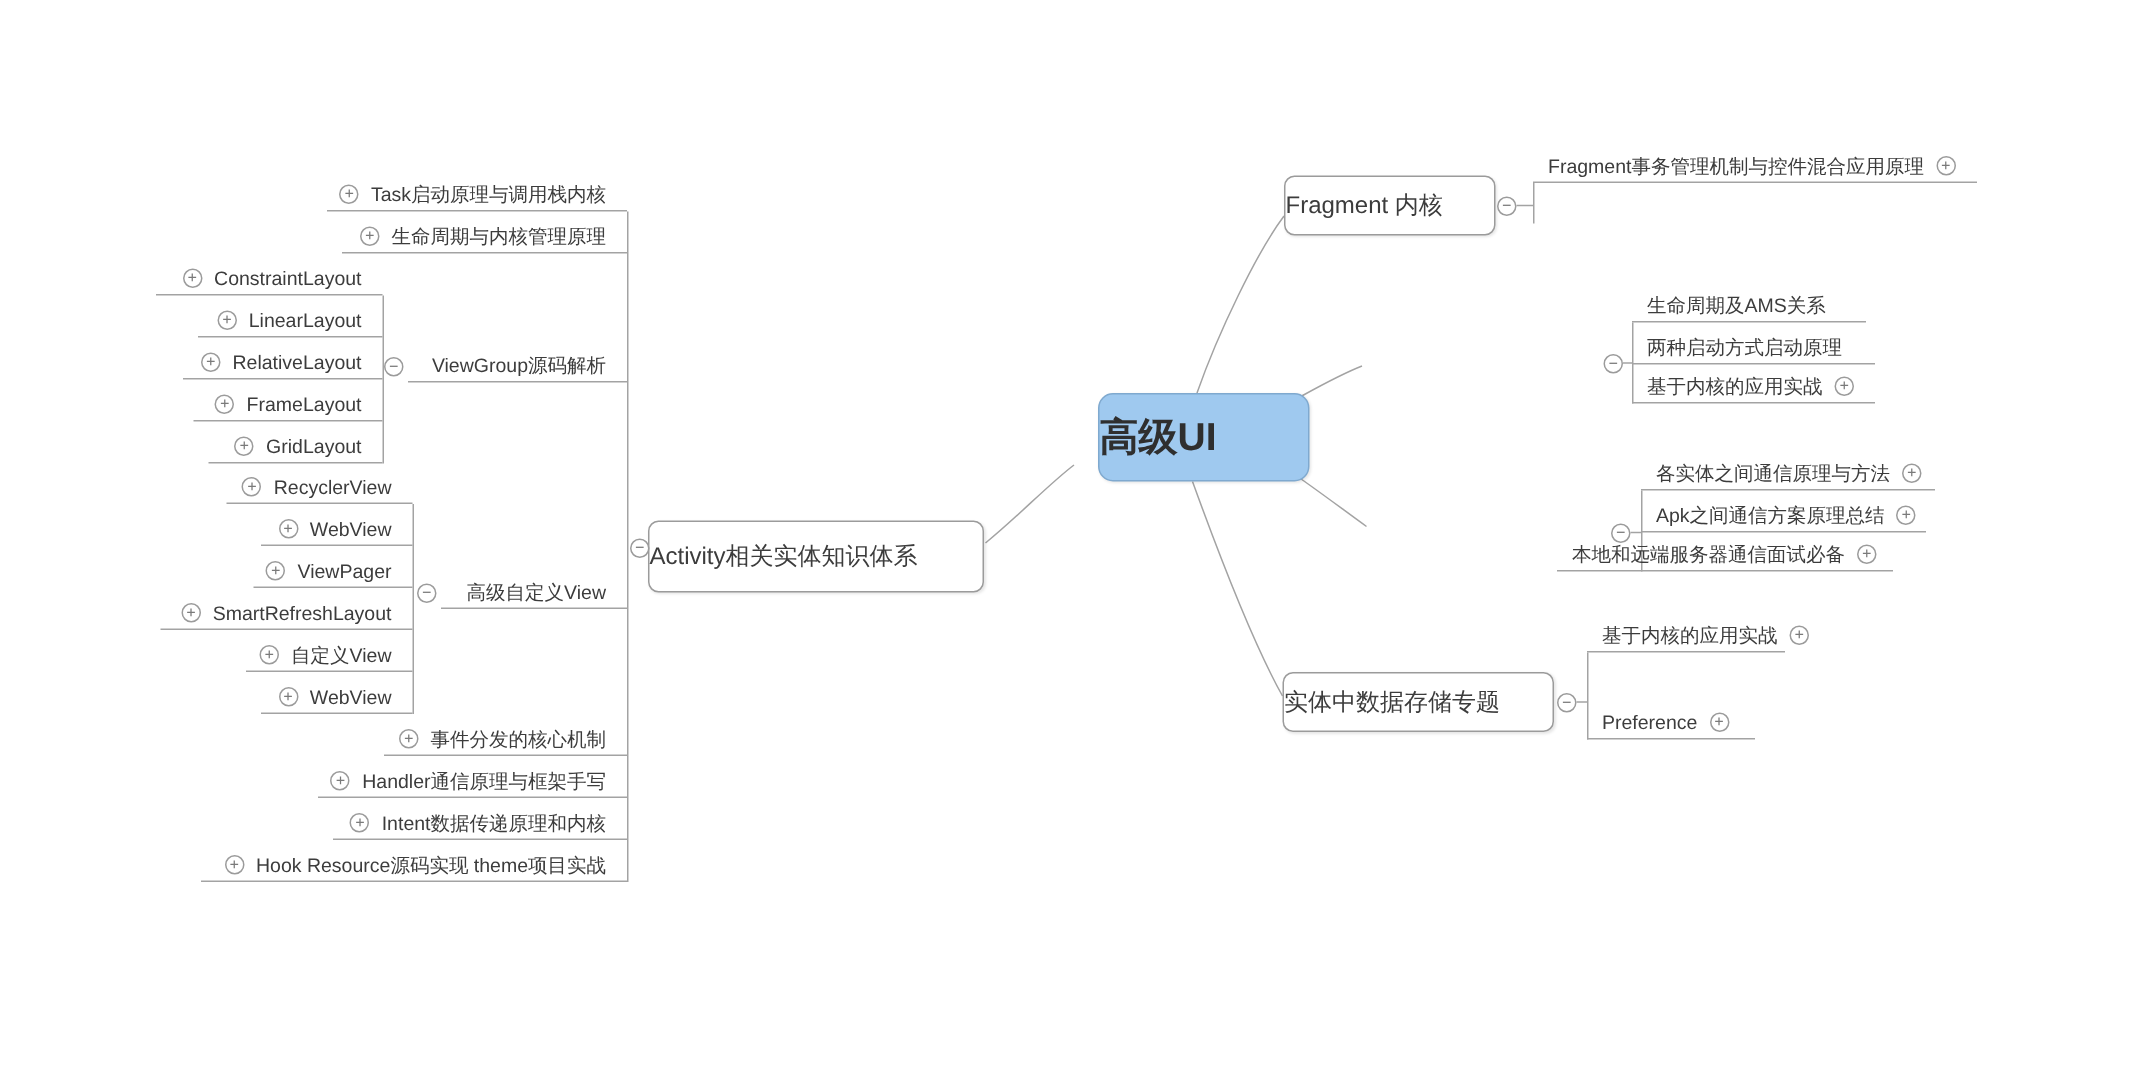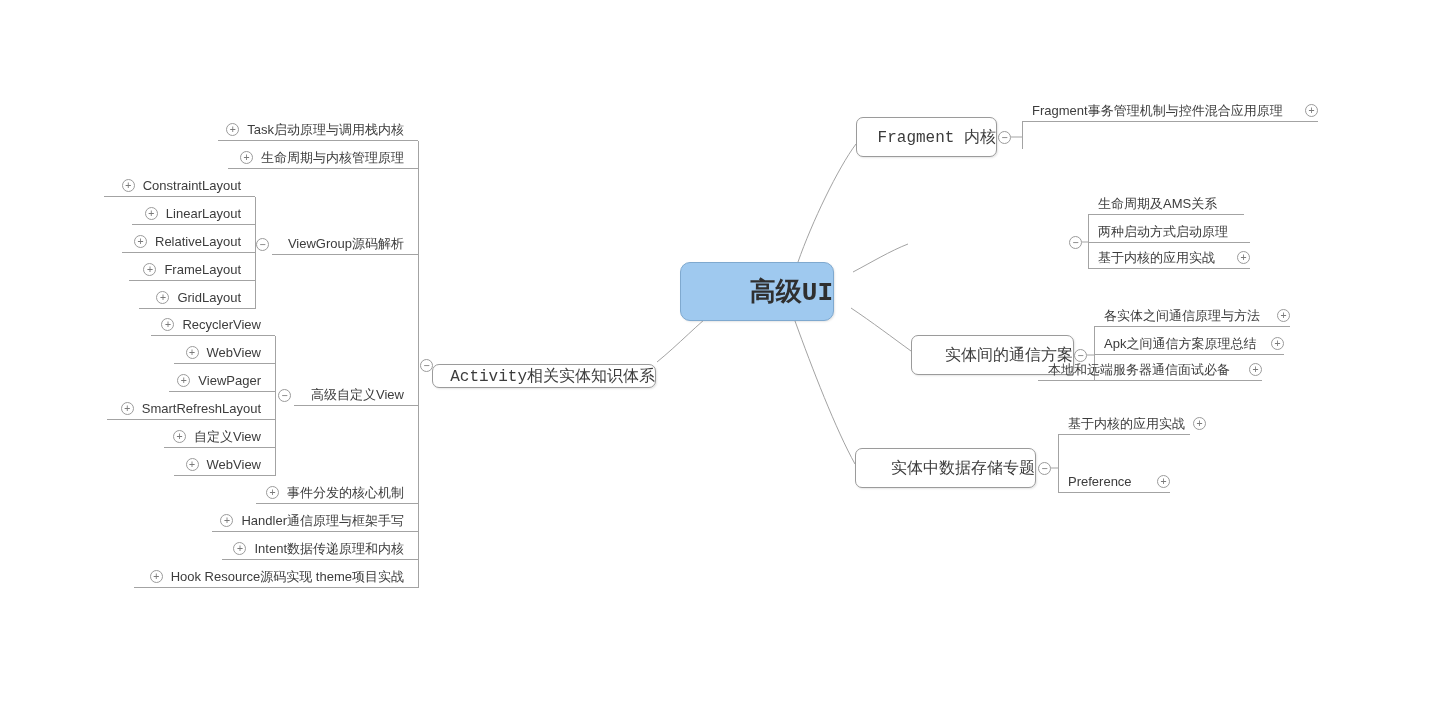--- a/index.html
+++ b/index.html
@@ -3,37 +3,36 @@
 <meta charset="utf-8">
 <style>
   html,body{margin:0;padding:0;background:#fff;}
   #canvas{
     position:relative;width:1436px;height:711px;background:#fff;overflow:hidden;
     font-family:"Liberation Sans","DejaVu Sans",sans-serif;color:#3c3c3c;
   }
   svg.lines{position:absolute;left:0;top:0;width:1436px;height:711px;}
 
   .topic{
-    position:absolute;display:flex;align-items:center;justify-content:flex-end;
+    position:absolute;display:flex;align-items:center;justify-content:flex-start;
     background:#fff;border:1px solid #9b9b9b;border-radius:7px;
     font-size:16px;box-sizing:border-box;box-shadow:1px 1px 2px rgba(0,0,0,.10);
     white-space:nowrap;
-    font-family:Liberation Mono, monospace;
   }
   .root-topic{
     background:#9fc9ef;border:1px solid #7fa9cf;border-radius:10px;
     font-size:26px;font-weight:bold;color:#2f2f2f;
   }
   .leaf{
     position:absolute;display:flex;align-items:center;height:22px;
     border-bottom:1px solid #a3a3a3;font-size:13px;box-sizing:border-box;
     white-space:nowrap;gap:8px;
   }
   .leaf.left{justify-content:flex-end;padding-right:14px;}
-  .leaf.right{justify-content:space-between;padding-left:10px;}
+  .leaf.right{justify-content:flex-start;padding-left:10px;}
   .expander{
     flex:0 0 auto;width:13px;height:13px;border:1px solid #9b9b9b;border-radius:50%;
     background:#fff;color:#7a7a7a;font-size:10px;line-height:11px;text-align:center;
     box-sizing:border-box;font-family:"DejaVu Sans Mono",monospace;user-select:none;
   }
   .expander.abs{position:absolute;z-index:3;}
   .lbl{display:inline-block;}
 </style>
 </head>
 <body>
@@ -54,39 +53,36 @@
     <line x1="1022.5" y1="122" x2="1022.5" y2="149"></line>
     <path d="M1011,137 H1022"></path>
     <line x1="1088.5" y1="215" x2="1088.5" y2="269"></line>
     <path d="M1082,242 H1088"></path>
     <line x1="1094.5" y1="327" x2="1094.5" y2="381"></line>
     <path d="M1087,355 H1094"></path>
     <line x1="1058.5" y1="435" x2="1058.5" y2="493"></line>
     <path d="M1051,468 H1058"></path>
   </svg>
 
-  <div class="topic root-topic" style="left:680px;top:262px;width:154px;height:59px">
+  <div class="topic root-topic" style="left:732px;top:262px;width:141px;height:59px">
     <span class="lbl">高级UI</span>
   </div>
 
-  <div class="topic" style="left:432px;top:364px;width:224px;height:24px">
+  <div class="topic" style="left:432px;top:347px;width:224px;height:48px">
     <span class="lbl">Activity相关实体知识体系</span>
   </div>
   <div class="expander abs" style="left:420px;top:359px">−</div>
 
   <div class="topic" style="left:856px;top:117px;width:141px;height:40px">
     <span class="lbl">Fragment 内核</span>
   </div>
   <div class="expander abs" style="left:998px;top:131px">−</div>
 
   <div class="expander abs" style="left:1069px;top:236px">−</div>
 
-  <div class="topic" style="left:911px;top:335px;width:163px;height:40px">
-    <span class="lbl">实体间的通信方案</span>
-  </div>
   <div class="expander abs" style="left:1074px;top:349px">−</div>
 
   <div class="topic" style="left:855px;top:448px;width:181px;height:40px">
     <span class="lbl">实体中数据存储专题</span>
   </div>
   <div class="expander abs" style="left:1038px;top:462px">−</div>
 
   <div class="leaf left" style="left:218px;top:119px;width:200px">
     <span class="expander">+</span>
     <span class="lbl">Task启动原理与调用栈内核</span>

